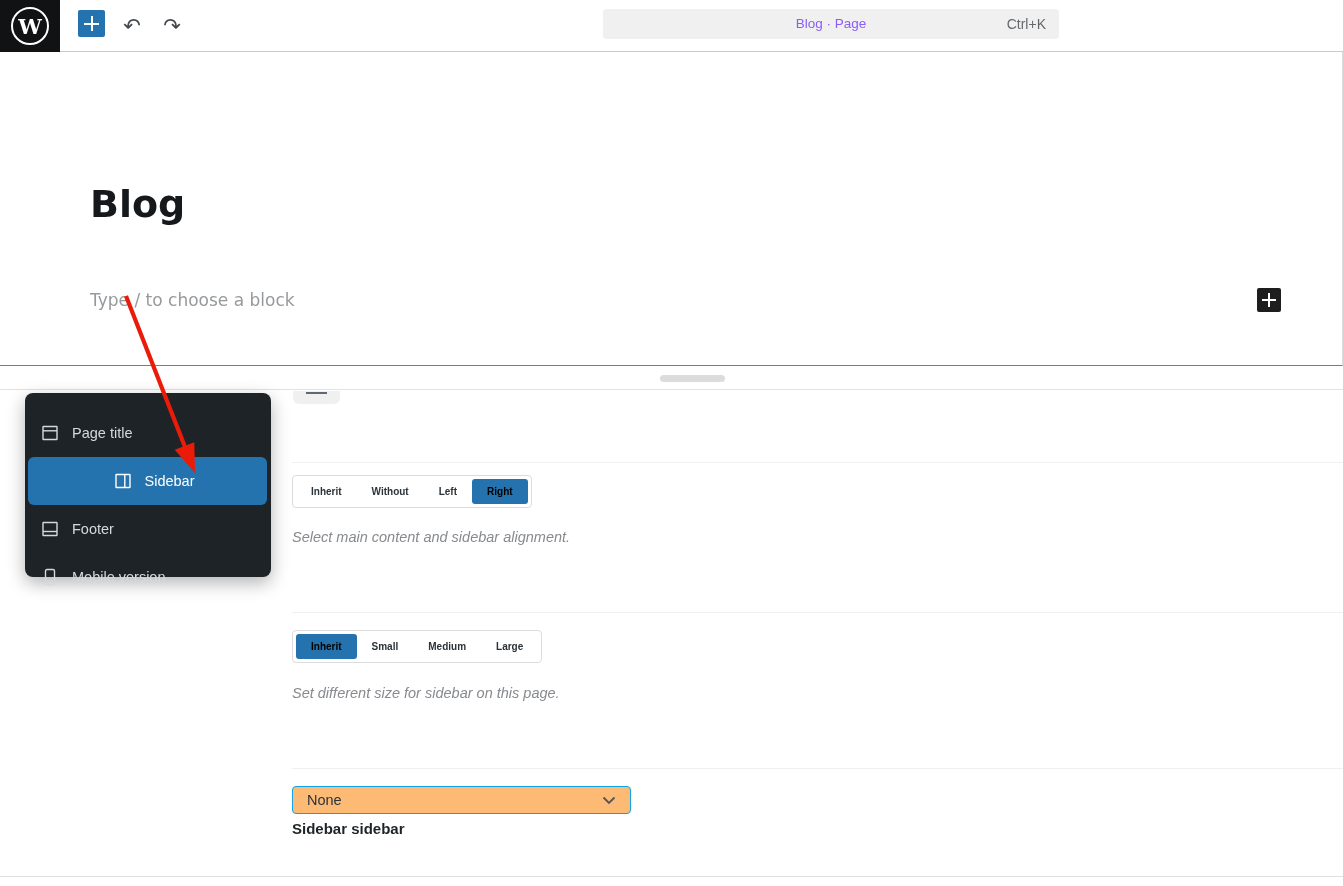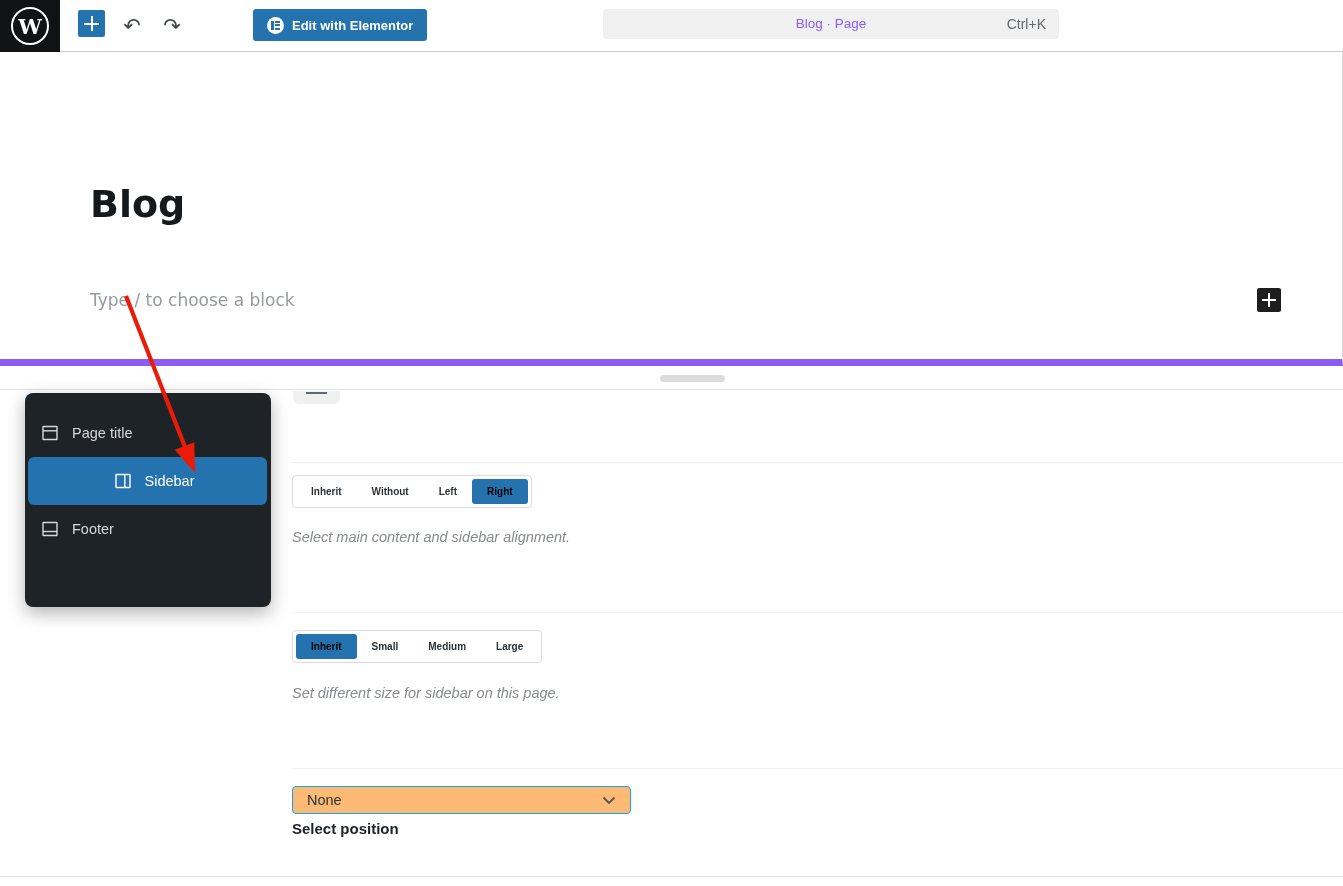--- a/index.html
+++ b/index.html
@@ -21,21 +21,21 @@
   .e-circle i { position:absolute; background:#2473ae; }
   .e-bar-v { left:4px; top:4px; width:2.5px; height:9px; }
   .e-bar-1 { left:8px; top:4px; width:5px; height:2px; }
   .e-bar-2 { left:8px; top:7.5px; width:5px; height:2px; }
   .e-bar-3 { left:8px; top:11px; width:5px; height:2px; }
   .command-bar { position:absolute; left:603px; top:9px; width:456px; height:30px; background:#f0f0f1; border-radius:4px; cursor:pointer; }
   .command-title { position:absolute; left:0; right:0; top:0; height:30px; line-height:30px; text-align:center; font-size:13.5px; color:#8b5cf6; }
   .command-shortcut { position:absolute; right:13px; top:0; height:30px; line-height:30px; font-size:14px; color:#65696d; }
 
   
-  .canvas { position:absolute; left:0; top:52px; width:1343px; height:314px; background:#fff; border-bottom:7px solid #8b5cf6; border-right:1px solid #dcdcde; }
+  .canvas { position:absolute; left:0; top:52px; width:1343px; height:314px; background:#fff; border-bottom:1px solid #8b5cf6; border-right:1px solid #dcdcde; }
   .post-title { position:absolute; left:90px; top:130px; font-family:"DejaVu Sans", sans-serif; font-size:38px; font-weight:700; color:#15191c; cursor:text; }
   .block-placeholder { position:absolute; left:90px; top:238px; font-family:"DejaVu Sans", sans-serif; font-size:17px; color:#979a9d; cursor:text; }
   .add-block-btn { position:absolute; left:1257px; top:236px; width:24px; height:24px; background:#1e1e1e; border:none; border-radius:2px; cursor:pointer; }
   .add-block-btn::before { content:""; position:absolute; left:5px; top:11px; width:14px; height:2px; background:#fff; }
   .add-block-btn::after { content:""; position:absolute; left:11px; top:5px; width:2px; height:14px; background:#fff; }
   .inserter-btn::before { content:""; position:absolute; left:6px; top:12.5px; width:15px; height:2px; background:#fff; }
   .inserter-btn::after { content:""; position:absolute; left:12.5px; top:6px; width:2px; height:15px; background:#fff; }
 
   
   .divider-strip { position:absolute; left:0; top:367px; width:1343px; height:23px; background:#fff; border-bottom:1px solid #e2e2e2; }
@@ -48,21 +48,21 @@
   .section-heading { position:absolute; left:292px; font-size:15px; font-weight:700; color:#1d2327; }
   .section-sep { position:absolute; left:292px; right:0; height:1px; background:#f0f0f1; }
   .seg-control { position:absolute; left:292px; display:inline-flex; border:1px solid #dcdcde; border-radius:4px; background:#fff; padding:3px; }
   .seg-btn { border:none; background:none; padding:7px 15px; font-family:"Liberation Sans", sans-serif; font-size:10px; font-weight:700; color:#2c3338; border-radius:3px; cursor:pointer; white-space:nowrap; }
   .seg-btn.selected { background:#2473ae; color:#000000; }
   .helper-text { position:absolute; left:292px; font-style:italic; font-size:14.5px; color:#878a8e; }
   .select-box { position:absolute; left:292px; top:395px; width:339px; height:28px; border:1px solid #0ea5e9; border-radius:4px; background:#fdba74; display:flex; align-items:center; padding:0 14px; cursor:pointer; }
   .select-value { font-size:14.5px; color:#2c3338; flex:1; }
 
   
-  .dark-panel { position:absolute; left:25px; top:393px; width:246px; height:214px; background:#1d2327; border-radius:8px; box-shadow:0 6px 18px rgba(0,0,0,0.3); padding-top:16px; z-index:30; }
+  .dark-panel { position:absolute; left:25px; top:393px; width:246px; height:184px; background:#1d2327; border-radius:8px; box-shadow:0 6px 18px rgba(0,0,0,0.3); padding-top:16px; z-index:30; }
   .panel-item { height:48px; margin:0 4px 0 3px; display:flex; align-items:center; padding-left:13px; gap:13px; border-radius:6px; color:#d6d9dc; cursor:pointer; }
   .panel-item.active { background:#2473ae; color:#fff;justify-content:center; }
   .panel-item .p-label { font-size:14.5px; }
   .panel-item svg { flex:0 0 auto; }
 
   
   .footer-bar { position:absolute; left:0; top:876px; width:1343px; height:30px; background:#fff; border-top:1px solid #e0e0e0; overflow:hidden; }
   .footer-breadcrumb { position:absolute; left:30px; top:0; height:30px; line-height:30px; font-size:13.5px; color:#23282d; cursor:pointer; }
   .corner-arc { position:absolute; left:-14px; top:14px; width:32px; height:32px; border:2px solid #eaeaea; border-radius:50%; background:#fff; }
 
@@ -79,49 +79,40 @@
       <span class="wp-circle">W</span>
     </div>
     <button class="inserter-btn"></button>
     <button class="icon-btn undo-btn"><span>↶</span></button>
     <button class="icon-btn redo-btn"><span>↷</span></button>
     <button class="listview-btn">
       <svg width="24" height="24" viewBox="0 0 24 24">
           <path fill="#1e1e1e" d="M13.8 5.2H3v1.5h10.8V5.2zm-3.6 12v1.5H21v-1.5H10.2zm7.2-6H6.6v1.5h10.8v-1.5z"></path>
         </svg>
     </button>
-    <button class="elementor-btn">
-      <span class="e-circle">
-          <i class="e-bar-v"></i>
-          <i class="e-bar-1"></i>
-          <i class="e-bar-2"></i>
-          <i class="e-bar-3"></i>
-        </span>
-      <span class="label">Edit with Elementor</span>
-    </button>
     <div class="command-bar">
       <span class="command-title">Blog · Page</span>
       <span class="command-shortcut">Ctrl+K</span>
     </div>
   </div>
 
   <div class="canvas">
     <h1 class="post-title">Blog</h1>
     <div class="block-placeholder">Type / to choose a block</div>
     <button class="add-block-btn"></button>
   </div>
 
   <div class="divider-strip">
     <div class="resize-handle"></div>
   </div>
 
   <div class="metabox-pane">
     <button class="metabox-handle-btn"></button>
 
-    <div class="section-heading" style="top:429px;">Select position</div>
+    <div class="section-heading" style="top:429px;">Sidebar sidebar</div>
     <div class="section-sep" style="top:71px;"></div>
     <div class="seg-control" style="top:84px;">
       <button class="seg-btn">Inherit</button>
       <button class="seg-btn">Without</button>
       <button class="seg-btn">Left</button>
       <button class="seg-btn selected">Right</button>
     </div>
     <div class="helper-text" style="top:138px;">Select main content and sidebar alignment.</div>
 
     <div class="section-sep" style="top:221px;"></div>
@@ -157,20 +148,27 @@
         </svg>
       <span class="p-label">Sidebar</span>
     </div>
     <div class="panel-item">
       <svg width="18" height="18" viewBox="0 0 18 18" fill="none" stroke="currentColor" stroke-width="1.4">
           <rect x="2" y="2.5" width="14" height="13" rx="0.5"></rect>
           <line x1="2" y1="11.5" x2="16" y2="11.5"></line>
         </svg>
       <span class="p-label">Footer</span>
     </div>
+    <div class="panel-item">
+      <svg width="18" height="18" viewBox="0 0 18 18" fill="none" stroke="currentColor" stroke-width="1.4">
+          <rect x="4.5" y="1.5" width="9" height="15" rx="1.5"></rect>
+          <line x1="7.5" y1="14" x2="10.5" y2="14"></line>
+        </svg>
+      <span class="p-label">Mobile version</span>
+    </div>
   </div>
 
   <div class="footer-bar">
     <div class="corner-arc"></div>
     <span class="footer-breadcrumb">Page</span>
   </div>
 
   <svg class="arrow-overlay" viewBox="0 0 1343 886">
     <line x1="126" y1="296" x2="185" y2="447" stroke="#ea1b09" stroke-width="4.2"></line>
     <polygon points="195,473 174.7,449.8 194.3,442.2" fill="#ea1b09"></polygon>

